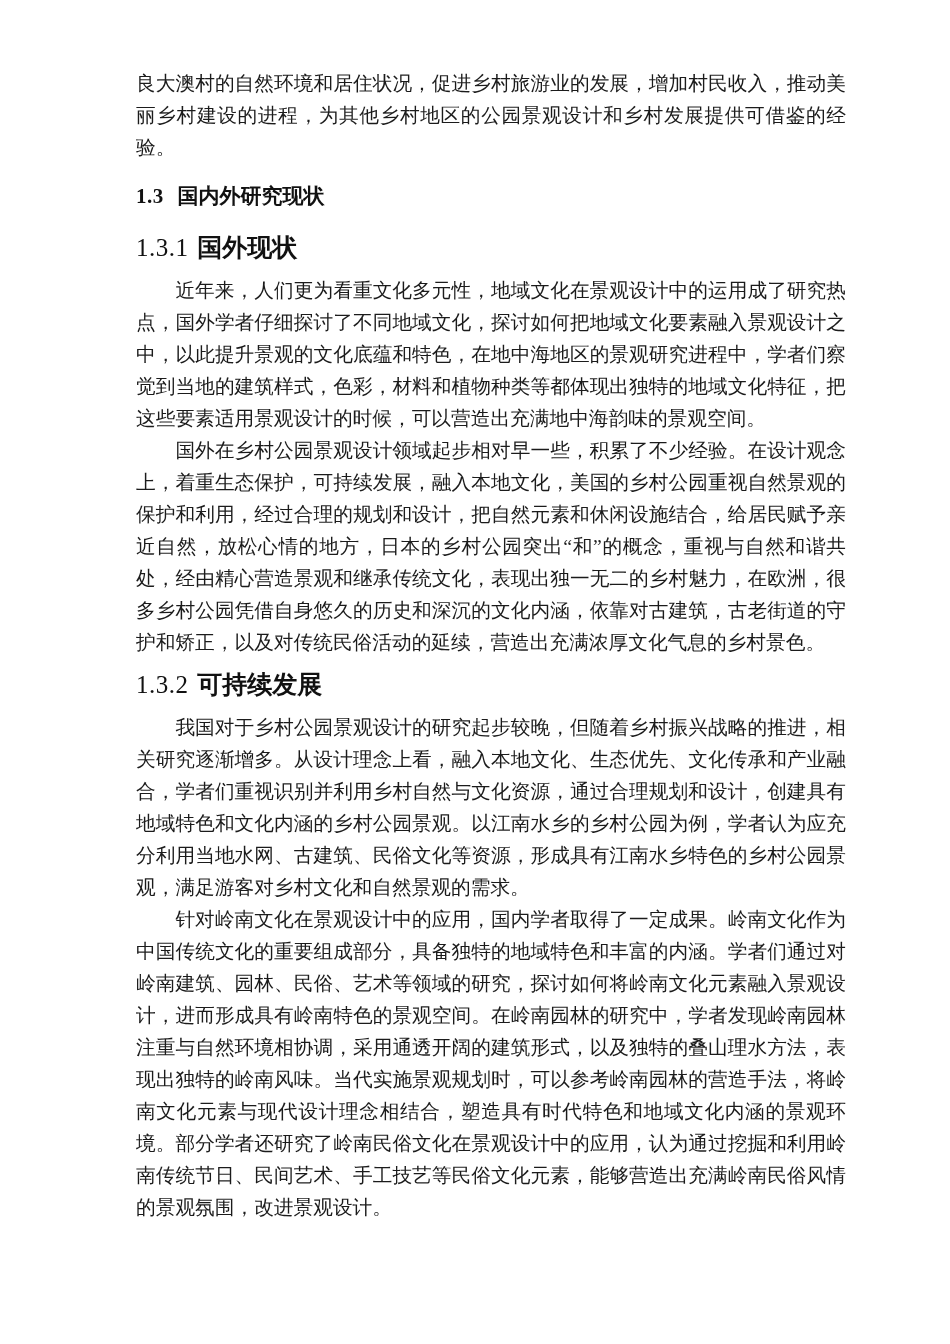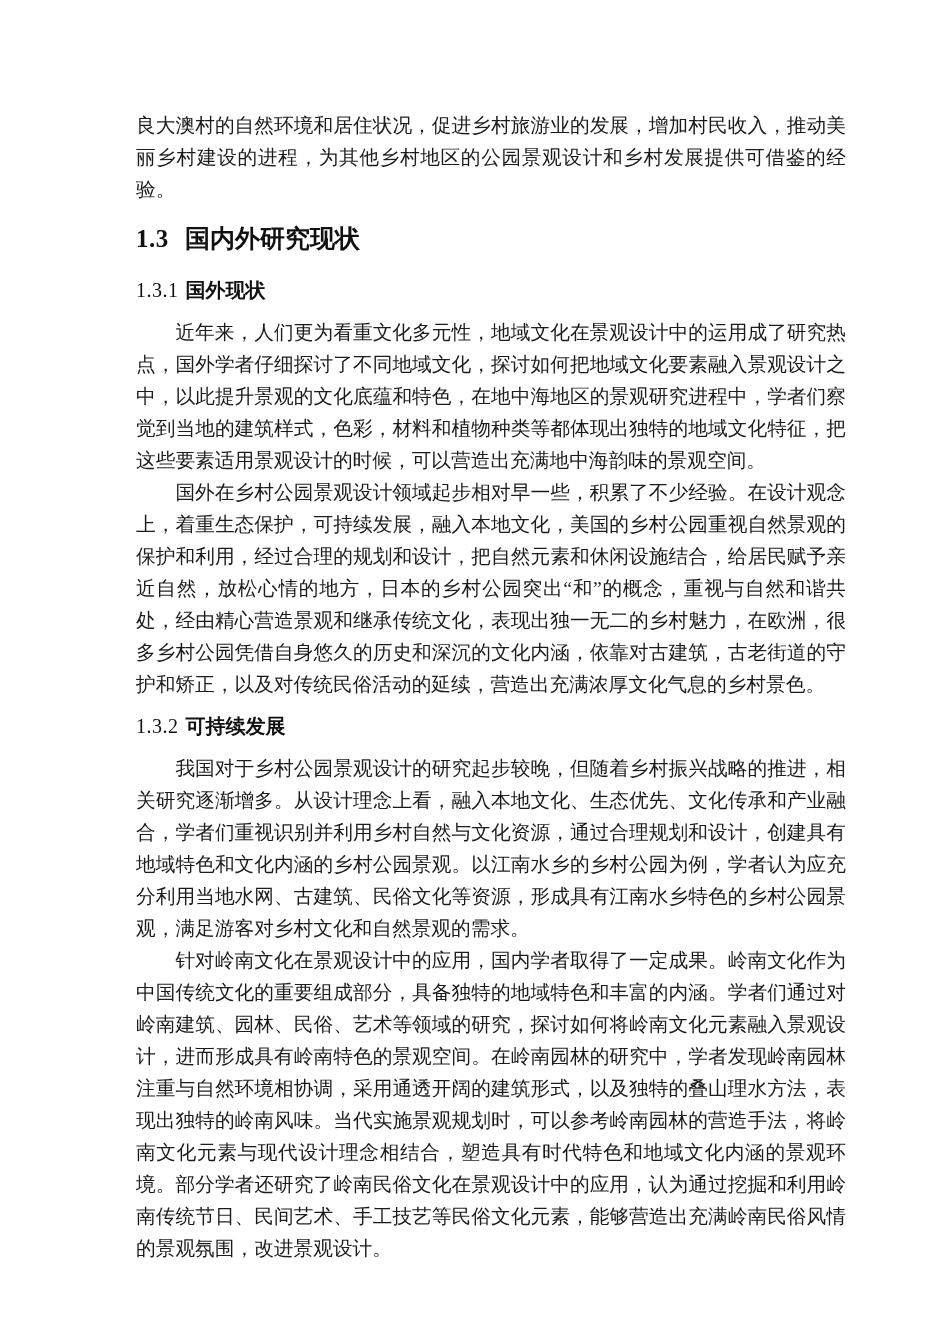--- a/index.html
+++ b/index.html
@@ -7,54 +7,54 @@
     padding: 0;
     background: #ffffff;
   }
   .page {
     position: relative;
     width: 950px;
     height: 1344px;
     margin: 0 auto;
     background: #ffffff;
     box-sizing: border-box;
-    padding: 109px 104px 0 136px;
+    padding: 67px 104px 0 136px;
     color: #1b1b1b;
     overflow: hidden;
   }
   .body-par {
     font-family: "Liberation Serif", "DejaVu Serif", serif;
     font-size: 19.7px;
     line-height: 32px;
     text-align: justify;
     text-indent: 2em;
     margin: 0;
     word-break: normal;
   }
   .body-par.no-indent {
     text-indent: 0;
   }
   h2.section-heading {
     font-family: "Liberation Sans", "DejaVu Sans", sans-serif;
     font-weight: 700;
-    font-size: 25px;
+    font-size: 21px;
     line-height: 30px;
     margin: 18px 0 0 0;
     color: #111111;
   }
   h2.section-heading .h-num {
     font-family: "Liberation Serif", "DejaVu Serif", serif;
     font-weight: 700;
     margin-right: 0.65em;
     letter-spacing: 0.5px;
   }
   h3.subsection-heading {
     font-family: "Liberation Sans", "DejaVu Sans", sans-serif;
     font-weight: 700;
-    font-size: 20px;
+    font-size: 25px;
     line-height: 28px;
     margin: 12px 0 12px 0;
     color: #111111;
   }
   h3.subsection-heading.first {
     margin-top: 22px;
   }
   h3.subsection-heading .h-num {
     font-family: "Liberation Serif", "DejaVu Serif", serif;
     font-weight: 400;

